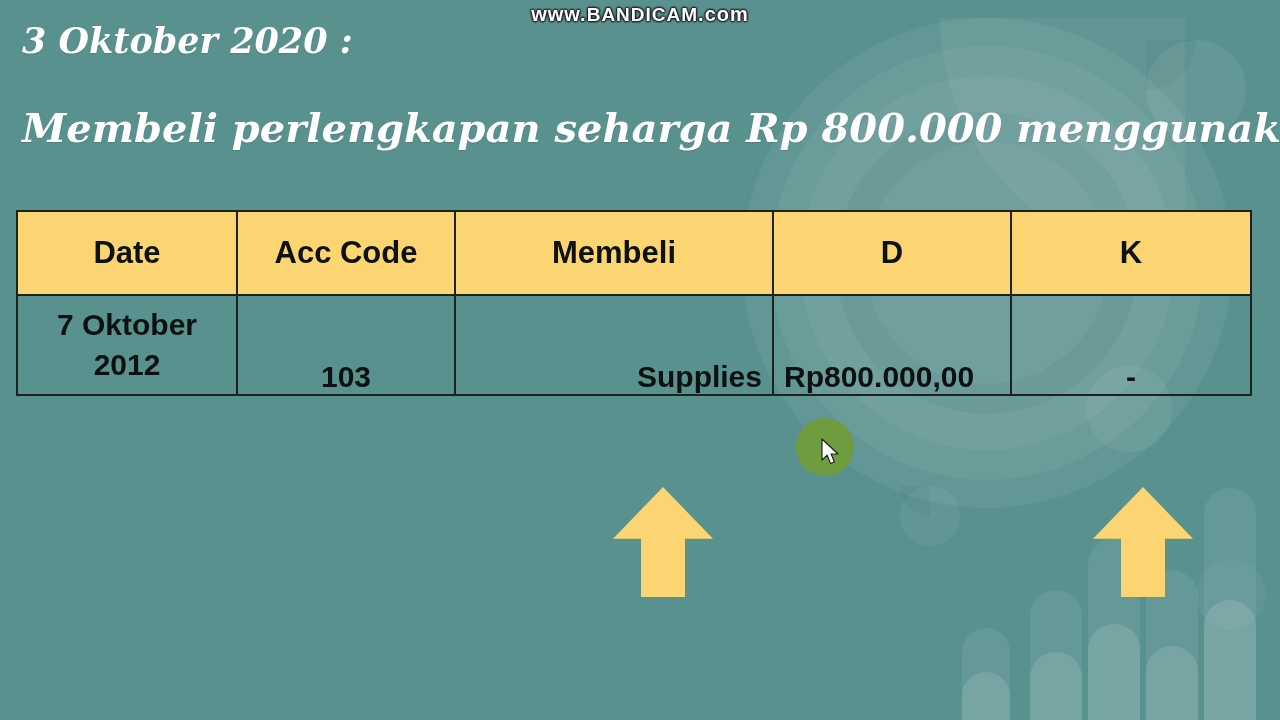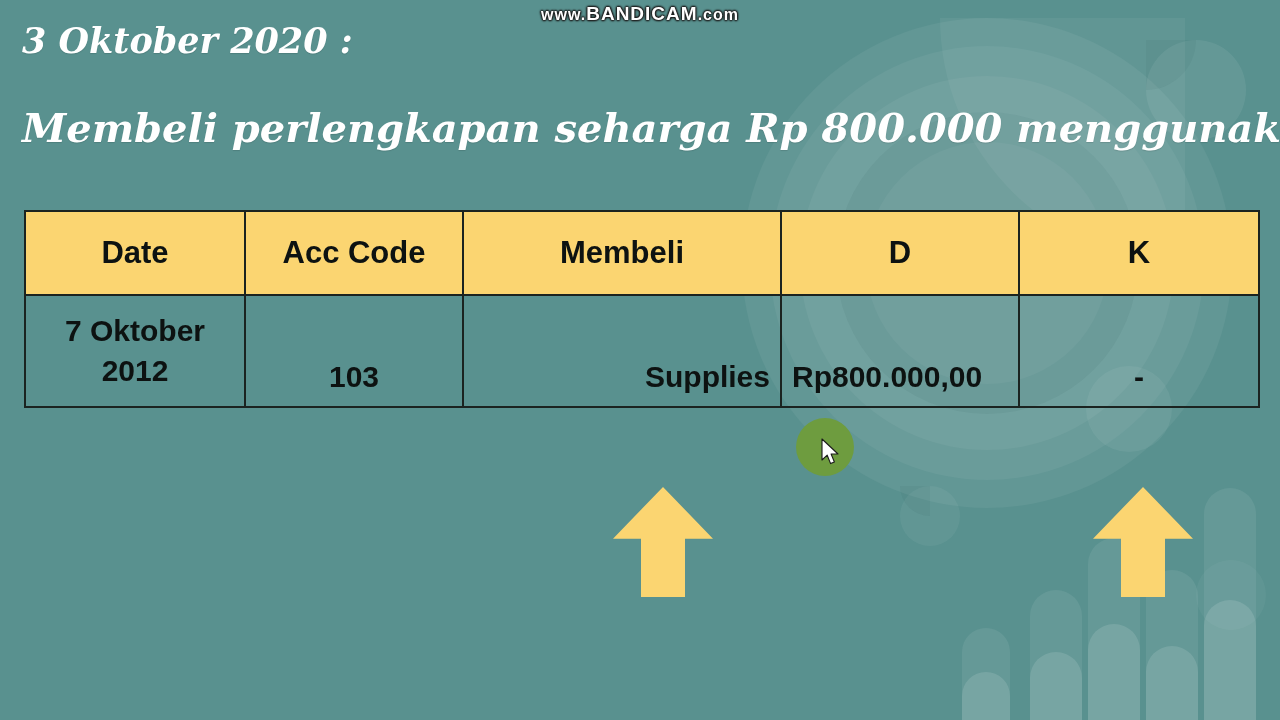--- a/index.html
+++ b/index.html
@@ -31,51 +31,51 @@
   .bar{position:absolute;bottom:0;border-radius:26px 26px 0 0;background:rgba(255,255,255,0.075);}
   .bar.d{background:rgba(255,255,255,0.12);}
 
   
   #watermark{
     position:absolute;left:0;top:3px;width:1280px;text-align:center;
     font-family:"Liberation Sans",sans-serif;font-weight:bold;
     color:#ffffff;letter-spacing:1px;
     text-shadow:0 0 2px #111,0 1px 2px #222,1px 0 2px #222,-1px 0 2px #222,0 -1px 2px #222;
   }
-  #watermark .small{font-size:16px;}
+  #watermark .small{font-size:20px;}
   #watermark .big{font-size:19px;}
 
   
   .script{
     font-family:"DejaVu Serif",serif;
     font-style:italic;font-weight:bold;
     color:#ffffff;
     white-space:nowrap;
     text-shadow:0 1px 1px rgba(0,0,0,0.12);
   }
   #line1{position:absolute;left:22px;top:20px;font-size:35px;}
   #line2{position:absolute;left:22px;top:104px;font-size:40px;}
 
   
   #journal{
-    position:absolute;left:24px;top:210px;width:1234px;
+    position:absolute;left:16px;top:210px;width:1234px;
     border-collapse:collapse;table-layout:fixed;
   }
   #journal td,#journal th{
     border:2px solid #1b2320;
     font-family:"Liberation Sans",sans-serif;
     font-weight:bold;color:#0d1211;
     padding:0 10px;
   }
   #journal thead th{
     background:#fbd571;
     height:82px;font-size:31px;text-align:center;vertical-align:middle;
   }
   #journal tbody td{
-    height:98px;font-size:30px;vertical-align:bottom;padding-bottom:12px;
+    height:98px;font-size:30px;vertical-align:bottom;
   }
   .col-date{width:220px;}
   .col-code{width:218px;}
   .col-acct{width:318px;}
   .col-d{width:238px;}
   .col-k{width:240px;}
 
   .c-date{text-align:center;vertical-align:middle !important;line-height:1.35;padding-bottom:0 !important;}
   .c-code{text-align:center;}
   .c-acct-l{text-align:right;}

